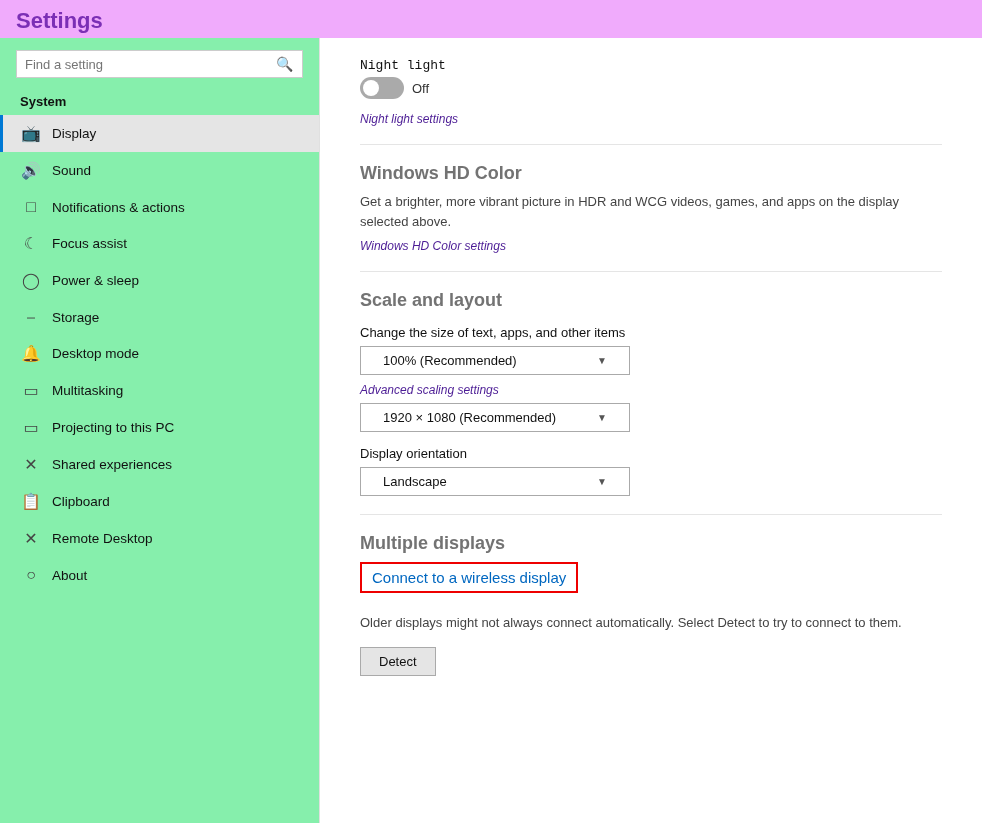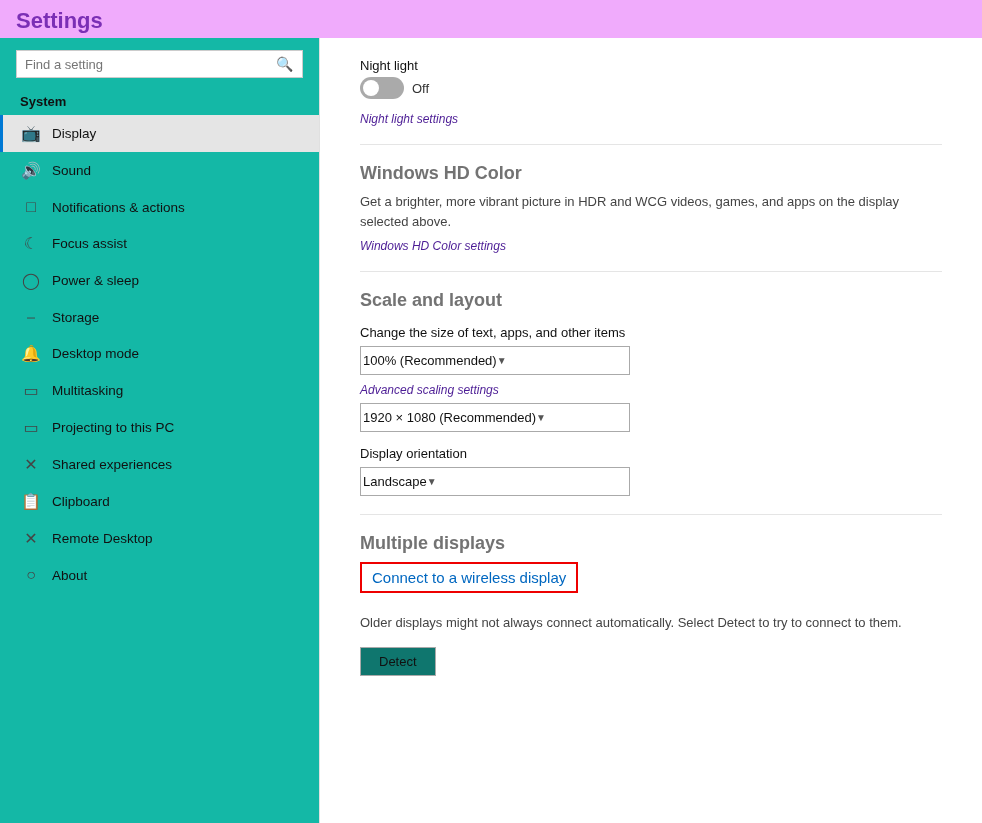--- a/index.html
+++ b/index.html
@@ -31,21 +31,21 @@
     }
     .main-content {
       display: flex;
       flex: 1;
       overflow: hidden;
     }
     
     .sidebar {
       width: 320px;
       min-width: 320px;
-      background: #14b8a6;
+      background: #86efac;
       display: flex;
       flex-direction: column;
       overflow-y: auto;
       border-right: 1px solid #e0e0e0;
     }
     .search-box {
       margin: 12px 16px 8px 16px;
       display: flex;
       align-items: center;
       background: #fff;
@@ -124,20 +124,21 @@
     .divider {
       height: 1px;
       background: #e5e5e5;
       margin: 18px 0;
     }
     .night-light-label {
       font-size: 13px;
       font-weight: 400;
       color: #111;
       margin-bottom: 4px;
+      font-family: Liberation Mono, monospace;
     }
     
     .toggle-row {
       display: flex;
       align-items: center;
       gap: 8px;
       margin-bottom: 11px;
     }
     .toggle-switch {
       width: 44px;
@@ -158,23 +159,24 @@
       border-radius: 50%;
     }
     .toggle-off-label {
       font-size: 13px;
       color: #333;
     }
     
     .dropdown-select {
       display: flex;
       align-items: center;
+      justify-content: space-between;
       width: 270px;
       border: 1px solid #aaa;
-      padding: 6px 2px;
+      padding: 6px 22px;
       background: #fff;
       cursor: pointer;
       font-size: 13px;
       color: #111;
       margin-top: 6px;
       margin-bottom: 6px;
     }
     .dropdown-select .chevron {
       font-size: 10px;
       color: #555;
@@ -190,21 +192,21 @@
       display: inline-block;
       color: #0067c0;
       border: 2px solid #e00;
       padding: 5px 10px;
       cursor: pointer;
       font-size: 15px;
       text-decoration: none;
       margin-bottom: 10px;
     }
     .detect-button {
-      background: #0f766e;
+      background: #e5e5e5;
       border: 1px solid #aaa;
       padding: 6px 18px;
       font-size: 13px;
       cursor: pointer;
       color: #111;
       margin-top: 8px;
     }
   </style>
 </head>
 <body>

